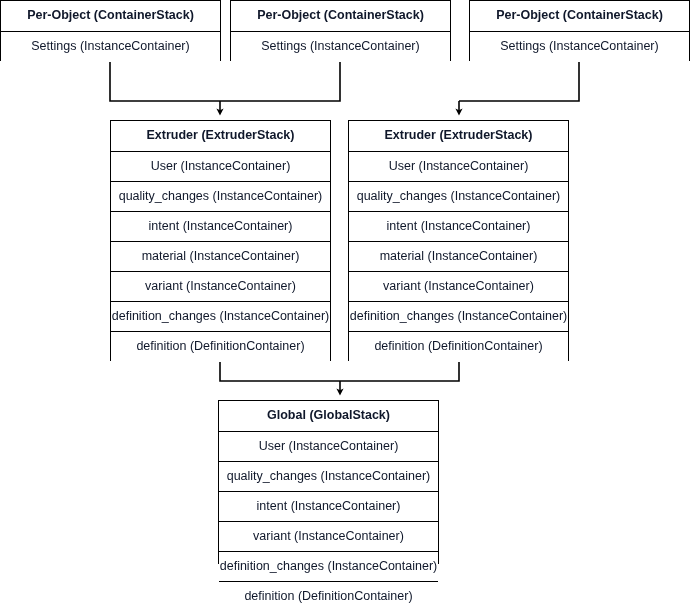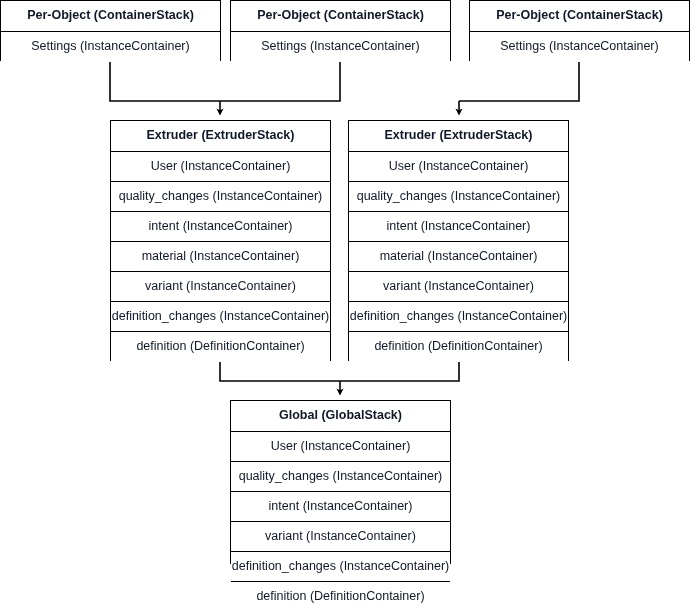--- a/index.html
+++ b/index.html
@@ -129,21 +129,21 @@
       <div class="stack-box" style="left: 348px; top: 120px; width: 221px; height: 241px;">
         <div class="stack-row header" style="height: 31px;">Extruder (ExtruderStack)</div>
         <div class="stack-row item" style="height: 30px;">User (InstanceContainer)</div>
         <div class="stack-row item" style="height: 30px;">quality_changes (InstanceContainer)</div>
         <div class="stack-row item" style="height: 30px;">intent (InstanceContainer)</div>
         <div class="stack-row item" style="height: 30px;">material (InstanceContainer)</div>
         <div class="stack-row item" style="height: 30px;">variant (InstanceContainer)</div>
         <div class="stack-row item" style="height: 30px;">definition_changes (InstanceContainer)</div>
         <div class="stack-row item last" style="height: 30px;">definition (DefinitionContainer)</div>
       </div>
-      <div class="stack-box" style="left: 230px; top: 400px; width: 221px; height: 164px;">
+      <div class="stack-box" style="left: 218px; top: 400px; width: 221px; height: 164px;">
         <div class="stack-row header" style="height: 31px;">Global (GlobalStack)</div>
         <div class="stack-row item" style="height: 30px;">User (InstanceContainer)</div>
         <div class="stack-row item" style="height: 30px;">quality_changes (InstanceContainer)</div>
         <div class="stack-row item" style="height: 30px;">intent (InstanceContainer)</div>
         <div class="stack-row item" style="height: 30px;">variant (InstanceContainer)</div>
         <div class="stack-row item" style="height: 30px;">definition_changes (InstanceContainer)</div>
         <div class="stack-row item last" style="height: 30px;">definition (DefinitionContainer)</div>
       </div>
     </div>
 

